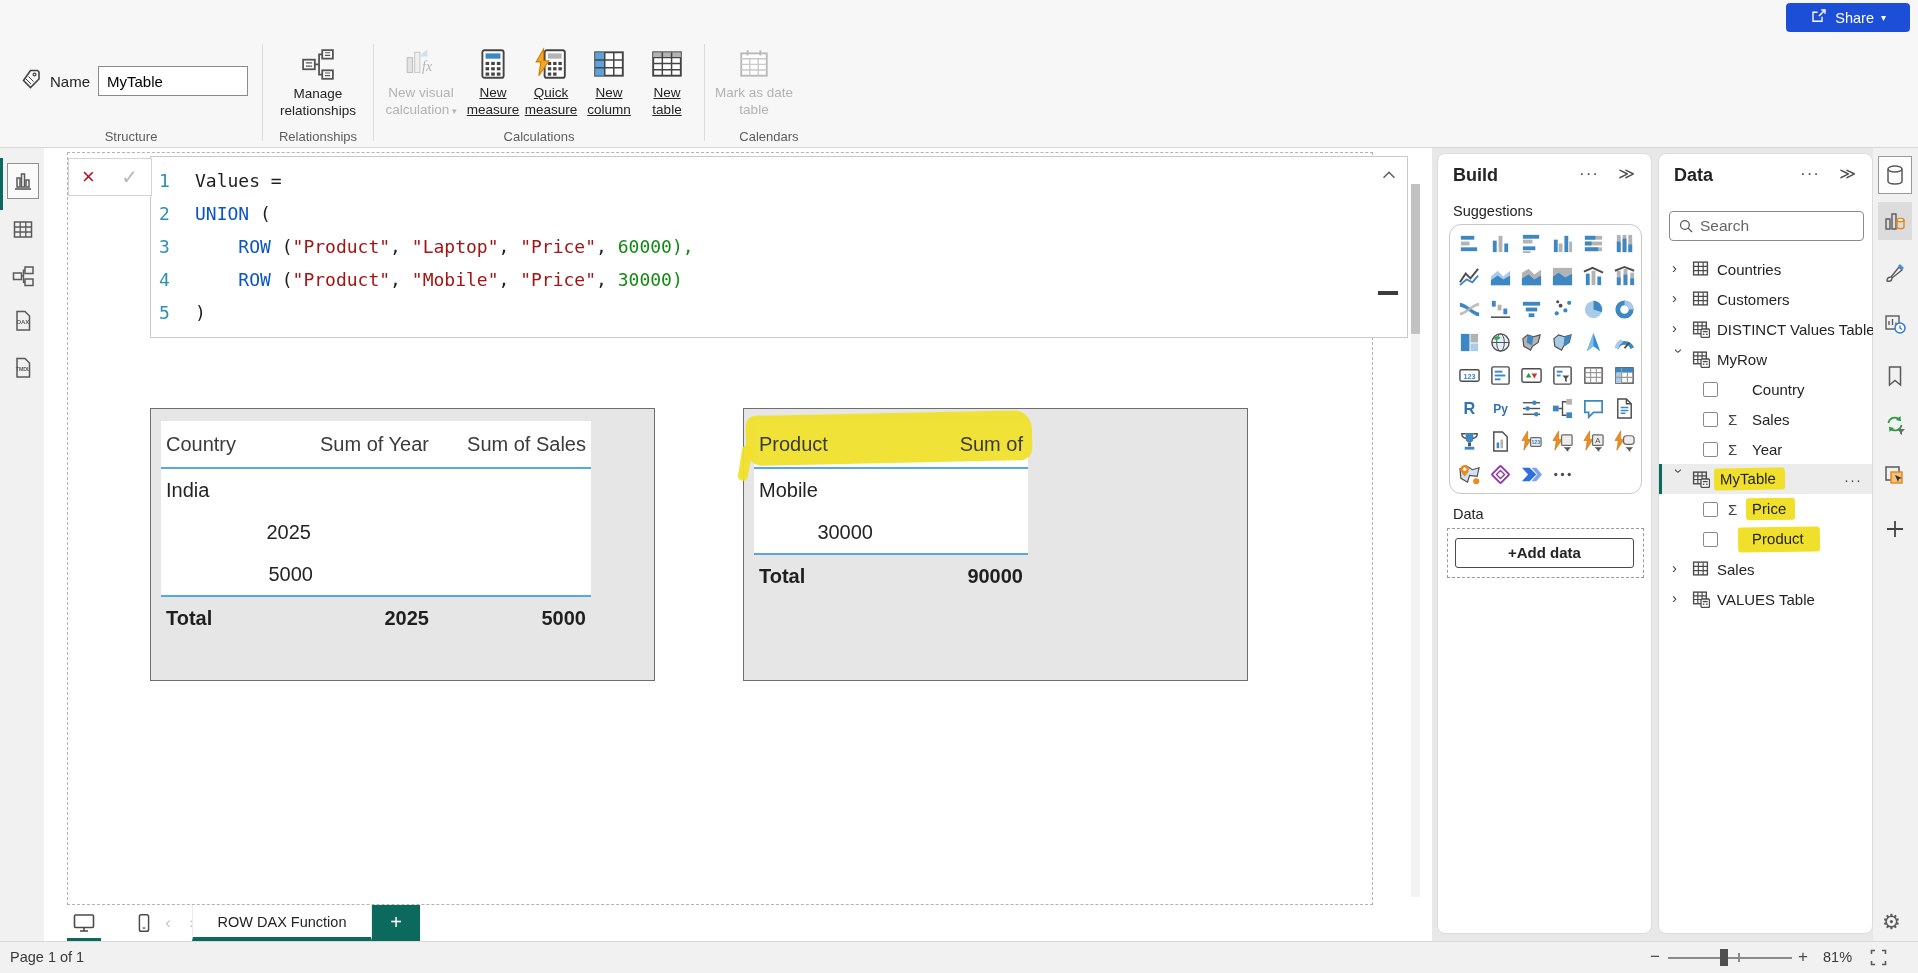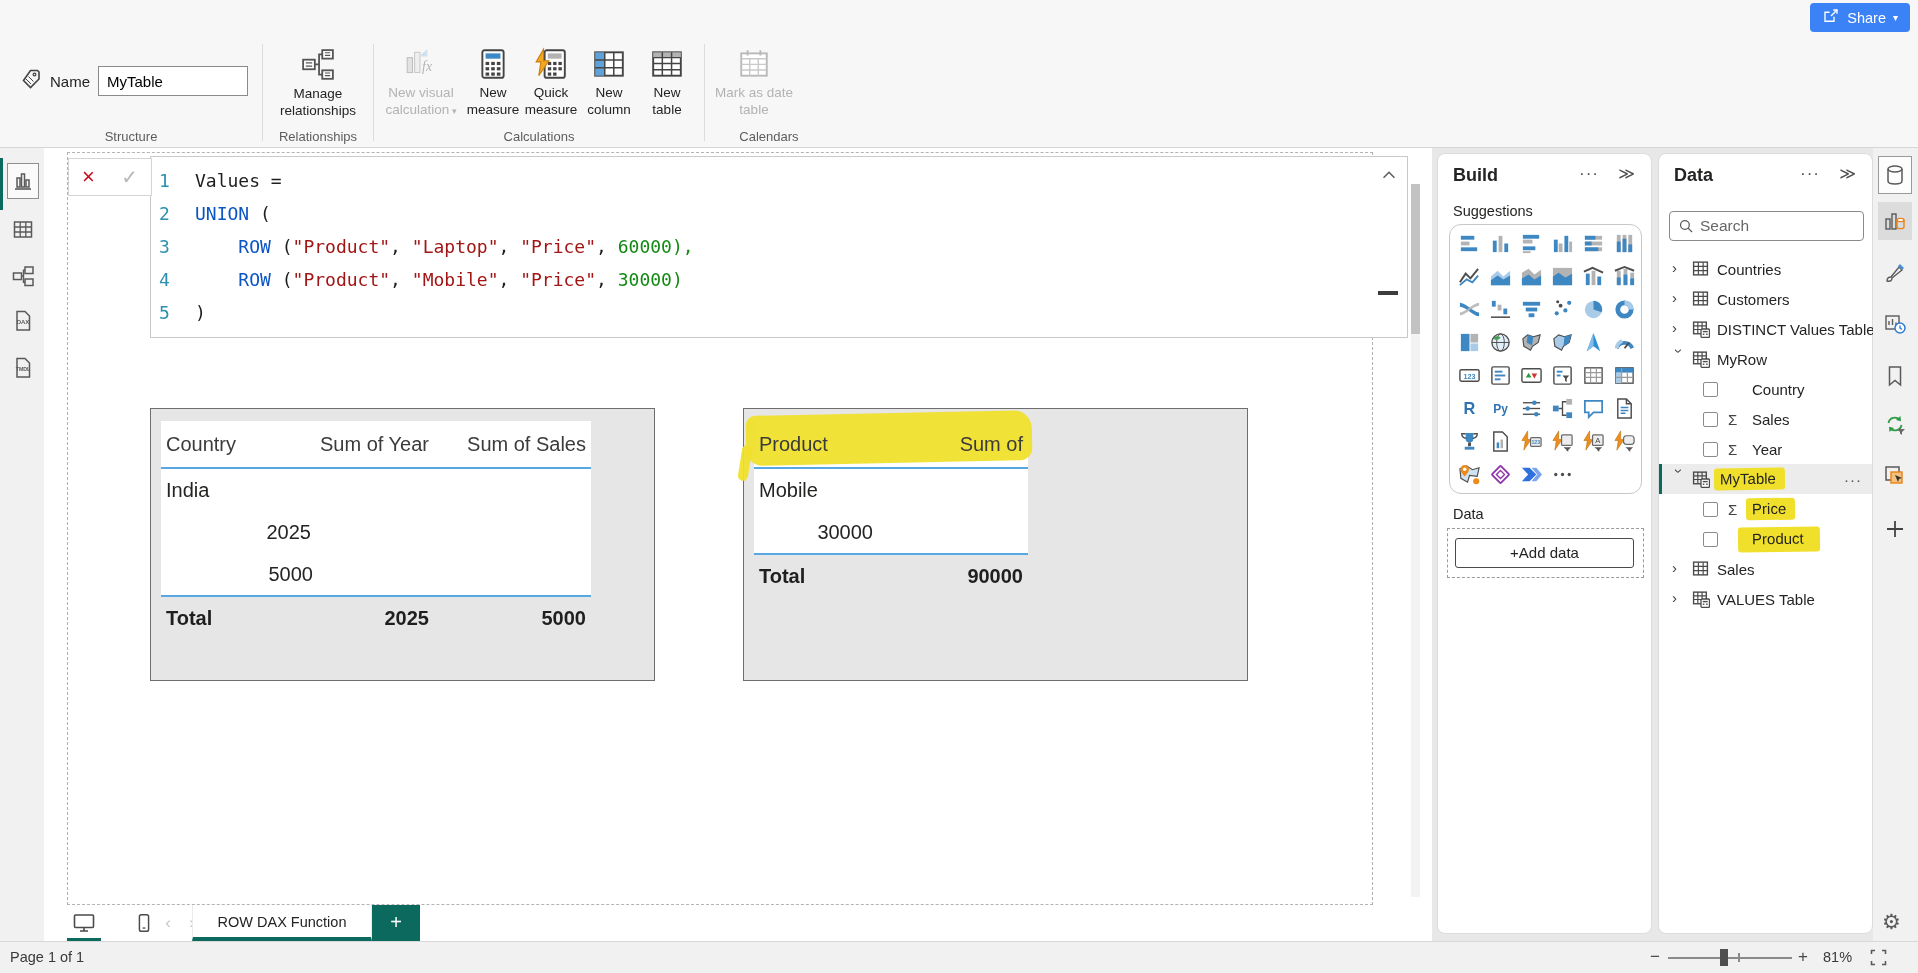--- a/index.html
+++ b/index.html
@@ -6,22 +6,22 @@
   html,body { background:#e8e8e8; }
   .app { position:relative; width:1918px; height:973px; overflow:hidden;
          font-family:"Liberation Sans", sans-serif; color:#252423; background:#e8e8e8; }
 
   
   .topbar { position:absolute; left:0; top:0; width:1918px; height:36px; background:#f7f7f7; }
   #menu-items { position:absolute; left:10px; top:0; height:36px; display:flex; align-items:center; }
   .menu-item { padding:0 17px; font-size:15px; color:#252423; height:36px; line-height:34px; position:relative; cursor:default; }
   .menu-item.active { color:#0b6a5d; font-weight:bold; }
   .menu-item.active::after { content:""; position:absolute; left:12px; right:12px; bottom:0; height:3px; background:#0b6a5d; }
-  .share-btn { position:absolute; right:8px; top:3px; height:29px; background:#3b82f6; color:#fff; border:none;
-               border-radius:4px; display:flex; align-items:center; gap:7px; padding:0 12px; font-size:14.5px;
+  .share-btn { position:absolute; right:8px; top:3px; height:29px; background:#1d4ed8; color:#fff; border:none;
+               border-radius:4px; display:flex; align-items:center; gap:7px; padding:0 24px; font-size:14.5px;
                font-family:"Liberation Sans",sans-serif; cursor:pointer; }
   .share-chev { font-size:10px; }
 
   
   .ribbon { position:absolute; left:0; top:36px; width:1918px; height:112px; background:#f7f7f7;
             border-bottom:1px solid #d6d6d6; display:flex; }
   .rg { position:relative; height:100%; }
   .rg-label { position:absolute; bottom:3px; left:0; right:0; text-align:center; font-size:13px; color:#5f5d5b; }
   .rg-sep { width:1px; background:#dcdcdc; margin:8px 0 6px; }
   .rg-structure { width:262px; }
@@ -33,21 +33,21 @@
   .rib-btn { display:flex; flex-direction:column; align-items:center; justify-content:flex-start;
              gap:3px; padding-top:10px; cursor:pointer; }
   .rib-btn .ricon { height:36px; display:flex; align-items:center; justify-content:center; }
   .rib-btn .rlabel { font-size:13.5px; color:#252423; text-align:center; line-height:1.25; }
   .rib-btn.disabled .rlabel { color:#b3b3b3; }
   .rg-rel .rib-btn { position:absolute; left:5px; top:1px; width:100px; }
   .rg-calc { width:330px; }
   #calc-buttons { position:absolute; left:0; top:0; display:flex; height:100%; padding:0 4px; }
   .rg-cal { width:128px; }
   #cal-buttons { position:absolute; left:0; top:0; display:flex; height:100%; padding:0 6px; }
-  .btn-w { width:58px; }
+  .btn-w { width:58px;text-decoration:underline; }
   .btn-wide { width:86px; }
   .chev-small { font-size:9px; color:#b3b3b3; }
 
   
   .left-rail { position:absolute; left:0; top:148px; width:44px; height:793px; background:#f1f1f1; }
   .rail-accent { position:absolute; left:0; top:10px; width:3px; height:52px; background:#0b6a5d; }
   .rail-btn { position:absolute; left:7px; width:32px; height:36px; display:flex; align-items:center; justify-content:center; cursor:pointer; border:1px solid transparent; }
   .rail-btn.boxed { border:1px solid #8f8f8f; background:#fafafa; }
 
   .canvas { position:absolute; left:44px; top:148px; width:1388px; height:793px; background:#fff; }
@@ -108,21 +108,21 @@
   .pane-title { position:absolute; left:15px; top:11px; font-size:18px; font-weight:bold; color:#252423; }
   .pane-more { position:absolute; right:52px; top:10px; font-size:17px; color:#4f4d4b; letter-spacing:1px; cursor:pointer; }
   .pane-collapse { position:absolute; right:16px; top:10px; font-size:16px; color:#4f4d4b; cursor:pointer; }
   .sg-label { position:absolute; left:15px; top:49px; font-size:14.5px; color:#252423; }
   .sg-box { position:absolute; left:11px; top:70px; width:193px; height:270px; border:1px solid #c8c8c8; border-radius:12px;
             display:grid; grid-template-columns:repeat(6,31px); grid-auto-rows:33px; padding:2px 0 0 4px; }
   .sg { display:flex; align-items:center; justify-content:center; cursor:pointer; }
   .bd-label { position:absolute; left:15px; top:352px; font-size:14.5px; color:#252423; }
   .add-data-dash { position:absolute; left:9px; top:374px; width:197px; height:50px; border:1.5px dashed #9a9a9a; }
   .add-data-btn { position:absolute; left:7px; top:9px; width:179px; height:30px; background:#fff; border:1px solid #4a4a4a;
-                  border-radius:3px; font-size:15px; font-weight:normal; color:#252423; text-align:center; line-height:28px; cursor:pointer; }
+                  border-radius:3px; font-size:15px; font-weight:bold; color:#252423; text-align:center; line-height:28px; cursor:pointer; }
 
   .search-box { position:absolute; left:10px; top:57px; width:195px; height:30px; border:1px solid #8a8a8a; border-radius:4px; background:#fff; }
   .search-box svg { position:absolute; left:7px; top:5px; }
   .search-input { position:absolute; left:30px; top:1px; width:160px; height:26px; border:none; outline:none;
                   font-size:15.5px; font-family:"Liberation Sans",sans-serif; color:#252423; }
   .search-input::placeholder { color:#666; }
 
   #data-tree { position:absolute; left:0; top:100px; width:213px; }
   .tree-row { position:relative; height:30px; display:flex; align-items:center; cursor:pointer; }
   .tree-row.sel { background:#ececec; border-left:3px solid #0b6a5d; }

